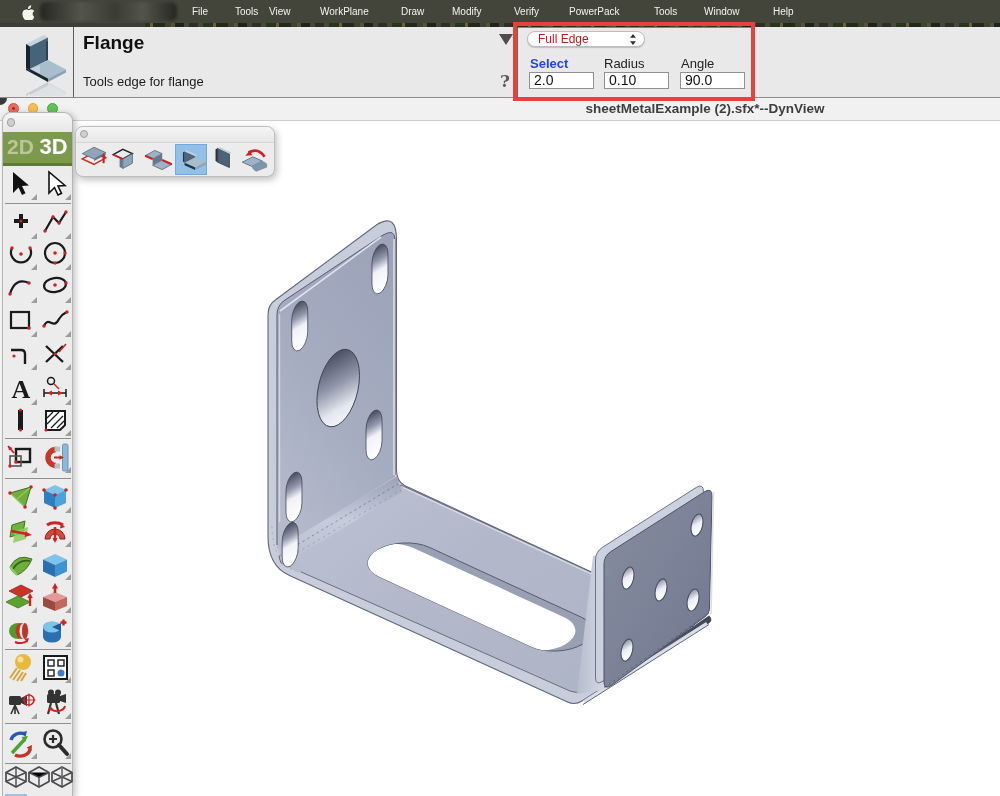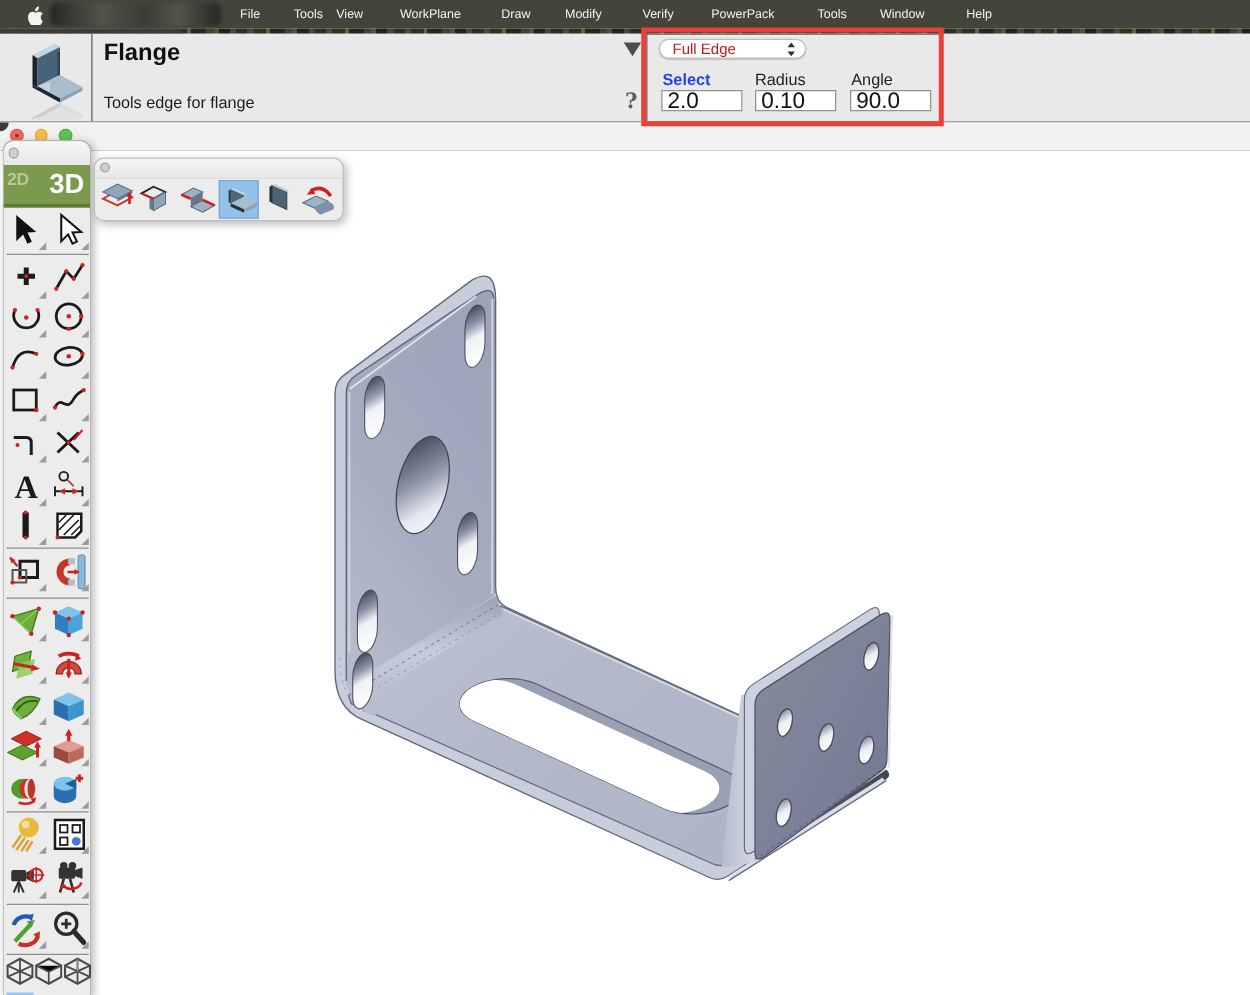--- a/index.html
+++ b/index.html
@@ -24,39 +24,39 @@
   #collapse-tri{position:absolute;left:499px;top:7px;width:0;height:0;border-left:7px solid transparent;border-right:7px solid transparent;border-top:11px solid #4d4d4d;}
   #help-q{position:absolute;left:500px;top:44px;font-size:17px;font-weight:bold;color:#5c5c5c;font-family:"DejaVu Serif",serif;}
   
   #optwin-edge-v{position:absolute;left:517px;top:0px;width:1.3px;height:70.5px;background:rgba(60,60,60,.75);}
   #optwin-edge-h{position:absolute;left:517px;top:0px;width:237px;height:1.2px;background:rgba(60,60,60,.6);}
   #edge-select{position:absolute;left:527px;top:4px;width:116px;height:14.5px;background:#fff;border:1px solid #bdbdbd;border-radius:8px;box-shadow:0 1px 1px rgba(0,0,0,.18);}
   #edge-select .val{position:absolute;left:10px;top:0;line-height:14.5px;font-size:12px;color:#b91c1c;}
   #edge-select .chev{position:absolute;right:8px;top:2px;width:6px;height:11px;}
   .flabel{position:absolute;top:29px;font-size:13px;color:#222;}
   .flabel.active{color:#2443e8;font-weight:bold;}
-  .finput{position:absolute;top:45px;width:59px;height:15.5px;background:#fff;border:1px solid #919191;font-size:18px;color:#111;padding:0 0 0 4px;line-height:15.5px;font-family:"Liberation Sans",sans-serif;}
+  .finput{position:absolute;top:45px;width:59px;height:15.5px;background:#fff;border:1px solid #919191;font-size:14px;color:#111;padding:0 0 0 4px;line-height:15.5px;font-family:"Liberation Sans",sans-serif;}
   #red-box{position:absolute;left:512.5px;top:22px;width:242px;height:79px;border:4.5px solid #e8403a;box-sizing:border-box;z-index:30;}
   
   #titlestrip{position:absolute;left:0;top:97.5px;width:1000px;height:23.5px;background:#f1f1f1;border-bottom:1px solid #cdcdcd;box-sizing:border-box;}
   #corner-dark{position:absolute;left:0;top:97.5px;width:7px;height:7px;background:#3b3b3d;border-bottom-right-radius:7px;}
   .tlight{position:absolute;top:103.2px;width:10.8px;height:10.8px;border-radius:50%;box-sizing:border-box;}
   #tl-red{left:8px;background:#ee6a5f;border:1px solid #d65648;}
   #tl-red:after{content:"";position:absolute;left:3px;top:3px;width:2.8px;height:2.8px;border-radius:50%;background:#93342a;}
   #tl-yellow{left:27.6px;background:#f5bf4f;border:1px solid #dfa83b;}
   #tl-green{left:47px;background:#62c455;border:1px solid #4aa93e;}
   #doc-title{position:absolute;left:705px;top:101px;transform:translateX(-50%);font-size:13.5px;font-weight:bold;color:#3e3e3e;white-space:nowrap;}
   
   #canvas{position:absolute;left:0;top:121px;width:1000px;height:675px;background:#fff;}
   
   #palette{position:absolute;left:1.5px;top:112px;width:71px;height:684px;background:#ececec;border:1px solid #b5b5b5;border-bottom:none;border-radius:9px 9px 0 0;box-sizing:border-box;box-shadow:2px 2px 7px rgba(0,0,0,.28);}
   #palette-titlebar{position:absolute;left:0;top:0;width:100%;height:19px;border-bottom:1px solid #d4d4d4;border-radius:9px 9px 0 0;background:linear-gradient(#f6f6f6,#e7e7e7);}
   #palette-close{position:absolute;left:4px;top:5px;width:8.6px;height:8.6px;border-radius:50%;background:#cfcfcf;border:1px solid #a0a0a0;box-sizing:border-box;}
   #mode-toggle{position:absolute;left:0;top:19px;width:100%;height:34px;background:#7b9a4d;border-bottom:3px solid #5e7c37;box-sizing:border-box;}
-  #mode-2d{position:absolute;left:3px;top:3px;width:30px;font-size:14px;font-weight:bold;color:#b9c79b;}
+  #mode-2d{position:absolute;left:3px;top:3px;width:30px;text-align:center;font-size:21px;font-weight:bold;color:#b9c79b;}
   #mode-3d{position:absolute;left:35px;top:2px;width:32px;text-align:center;font-size:22px;font-weight:bold;color:#ffffff;}
   .pcell{position:absolute;width:33px;height:33px;}
   .pcell svg{position:absolute;left:0;top:0;}
   .fly{position:absolute;right:1.5px;bottom:1.5px;width:0;height:0;border-left:6.5px solid transparent;border-bottom:6.5px solid #9c9ca0;}
   .psep{position:absolute;left:2px;width:66px;height:1px;background:#8f8f8f;}
   
   #smbar{position:absolute;left:74.5px;top:125.5px;width:200px;height:51px;background:#ececec;border:1px solid #bdbdbd;border-radius:8px;box-sizing:border-box;box-shadow:2px 3px 7px rgba(0,0,0,.25);}
   #smbar-titlebar{position:absolute;left:0;top:0;width:100%;height:15px;border-bottom:1px solid #d6d6d6;border-radius:8px 8px 0 0;background:linear-gradient(#f5f5f5,#e8e8e8);}
   #smbar-close{position:absolute;left:4px;top:3px;width:8.4px;height:8.4px;border-radius:50%;background:#cfcfcf;border:1px solid #a0a0a0;box-sizing:border-box;}
   .smcell{position:absolute;top:17px;width:32px;height:31px;}
@@ -131,20 +131,21 @@
     <div class="finput" style="left:680px">90.0</div>
   </div>
   <div id="red-box"></div>
 
   <div id="titlestrip">
   </div>
   <div id="corner-dark"></div>
   <div class="tlight" id="tl-red"></div>
   <div class="tlight" id="tl-yellow"></div>
   <div class="tlight" id="tl-green"></div>
+  <div id="doc-title">sheetMetalExample (2).sfx*--DynView</div>
 
   <div id="canvas">
     <svg width="1000" height="675" viewBox="0 121 1000 675">
       <defs>
         <linearGradient id="plateG" x1=".7" y1="0" x2=".2" y2="1">
           <stop offset="0" stop-color="#9da4ba"></stop>
             <stop offset=".55" stop-color="#a6adc1"></stop>
             <stop offset="1" stop-color="#b5bbcb"></stop>
         </linearGradient>
         <linearGradient id="webG" x1="0" y1="0" x2="1" y2=".6">

